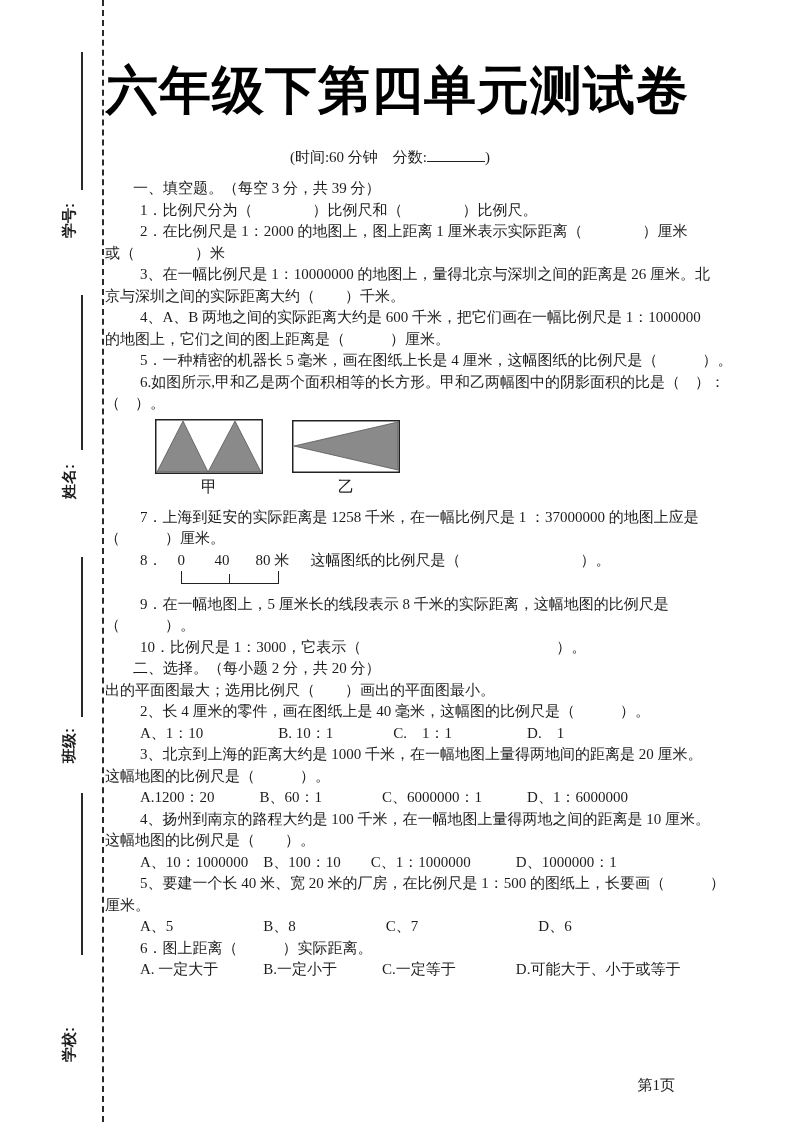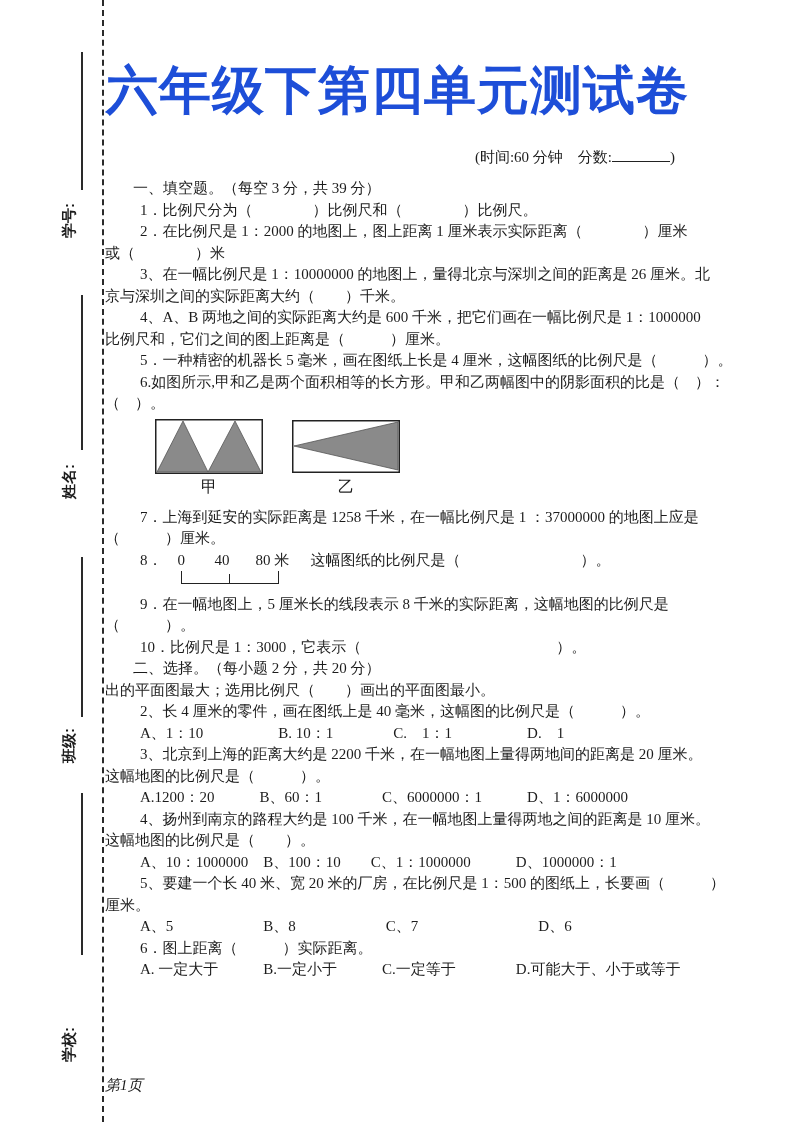--- a/index.html
+++ b/index.html
@@ -25,24 +25,24 @@
     font-size:15px; font-weight:bold; color:#1c1c1c; white-space:nowrap;
   }
   .side-label.s1 { top:210px; }
   .side-label.s2 { top:471px; }
   .side-label.s3 { top:735px; }
   .side-label.s4 { top:1034px; }
 
   .paper-title {
     position:absolute; left:105px; top:56px; width:585px; text-align:center;
     font-family:"Liberation Sans","DejaVu Sans",sans-serif;
-    font-size:52px; font-weight:900; color:#1d4ed8; letter-spacing:1px; white-space:nowrap;
+    font-size:52px; font-weight:900; color:#000000; letter-spacing:1px; white-space:nowrap;
   }
   .info-line {
-    position:absolute; left:105px; top:147px; width:570px; text-align:right;
+    position:absolute; left:105px; top:147px; width:570px; text-align:center;
     font-size:15px; white-space:nowrap;
   }
   .score-blank {
     display:inline-block; width:58px; height:14px;
     border-bottom:1.5px solid #222; vertical-align:baseline;
   }
 
   .content {
     position:absolute; left:105px; top:178px; width:600px;
     font-size:15px;
@@ -65,21 +65,21 @@
   .sb-l0  { left:15px; }
   .sb-l40 { left:52px; }
   .sb-l80 { left:93px; }
   .sb-bracket {
     position:absolute; left:18px; top:21px; width:96px; height:12px;
     border-left:1.5px solid #222; border-right:1.5px solid #222; border-bottom:1.5px solid #222;
   }
   .sb-mid { position:absolute; left:47px; top:3px; width:1.5px; height:9px; background:#222; }
 
   .page-footer {
-    position:absolute; left:105px; top:1076px; width:570px; text-align:left; font-size:15px;font-style:italic;
+    position:absolute; left:105px; top:1076px; width:570px; text-align:right; font-size:15px;
   }
 </style>
 </head>
 <body>
 
 <div class="binding-line"></div>
 
 <div class="side-line l1"></div>
 <div class="side-label s1">学号:</div>
 <div class="side-line l2"></div>
@@ -94,21 +94,21 @@
 
 <div class="content">
 
   <div class="line indent-sm">一、填空题。（每空 3 分，共 39 分）</div>
   <div class="line indent">1．比例尺分为（　　　　）比例尺和（　　　　）比例尺。</div>
   <div class="line indent">2．在比例尺是 1：2000 的地图上，图上距离 1 厘米表示实际距离（　　　　）厘米</div>
   <div class="line">或（　　　　）米</div>
   <div class="line indent">3、在一幅比例尺是 1：10000000 的地图上，量得北京与深圳之间的距离是 26 厘米。北</div>
   <div class="line">京与深圳之间的实际距离大约（　　）千米。</div>
   <div class="line indent">4、A、B 两地之间的实际距离大约是 600 千米，把它们画在一幅比例尺是 1：1000000</div>
-  <div class="line">比例尺和，它们之间的图上距离是（　　　）厘米。</div>
+  <div class="line">的地图上，它们之间的图上距离是（　　　）厘米。</div>
   <div class="line indent">5．一种精密的机器长 5 毫米，画在图纸上长是 4 厘米，这幅图纸的比例尺是（　　　）。</div>
   <div class="line indent">6.如图所示,甲和乙是两个面积相等的长方形。甲和乙两幅图中的阴影面积的比是（　）：</div>
   <div class="line">（　）。</div>
 
   <div class="figures">
     <svg class="fig-jia" width="108" height="55" viewBox="0 0 108 55">
       <rect x="0.75" y="0.75" width="106.5" height="53.5" fill="#ffffff" stroke="#222222" stroke-width="1.5"></rect>
       <polygon points="2,53 28,2 53,53" stroke="#555555" stroke-width="0.8" fill="#8a8a8a"></polygon>
       <polygon points="53,53 80,2 106,53" stroke="#555555" stroke-width="0.8" fill="#8a8a8a"></polygon>
     </svg>
@@ -128,21 +128,21 @@
         </span></span><span>这幅图纸的比例尺是（　　　　　　　　）。</span></div>
 
   <div class="line indent">9．在一幅地图上，5 厘米长的线段表示 8 千米的实际距离，这幅地图的比例尺是</div>
   <div class="line">（　　　）。</div>
   <div class="line indent">10．比例尺是 1：3000，它表示（　　　　　　　　　　　　　）。</div>
 
   <div class="line indent-sm">二、选择。（每小题 2 分，共 20 分）</div>
   <div class="line">出的平面图最大；选用比例尺（　　）画出的平面图最小。</div>
   <div class="line indent">2、长 4 厘米的零件，画在图纸上是 40 毫米，这幅图的比例尺是（　　　）。</div>
   <div class="line indent">A、1：10　　　　　B. 10：1　　　　C.　1：1　　　　　D.　1</div>
-  <div class="line indent">3、北京到上海的距离大约是 2200 千米，在一幅地图上量得两地间的距离是 20 厘米。</div>
+  <div class="line indent">3、北京到上海的距离大约是 1000 千米，在一幅地图上量得两地间的距离是 20 厘米。</div>
   <div class="line">这幅地图的比例尺是（　　　）。</div>
   <div class="line indent">A.1200：20　　　B、60：1　　　　C、6000000：1　　　D、1：6000000</div>
   <div class="line indent">4、扬州到南京的路程大约是 100 千米，在一幅地图上量得两地之间的距离是 10 厘米。</div>
   <div class="line">这幅地图的比例尺是（　　）。</div>
   <div class="line indent">A、10：1000000　B、100：10　　C、1：1000000　　　D、1000000：1</div>
   <div class="line indent">5、要建一个长 40 米、宽 20 米的厂房，在比例尺是 1：500 的图纸上，长要画（　　　）</div>
   <div class="line">厘米。</div>
   <div class="line indent">A、5　　　　　　B、8　　　　　　C、7　　　　　　　　D、6</div>
   <div class="line indent">6．图上距离（　　　）实际距离。</div>
   <div class="line indent">A. 一定大于　　　B.一定小于　　　C.一定等于　　　　D.可能大于、小于或等于</div>

